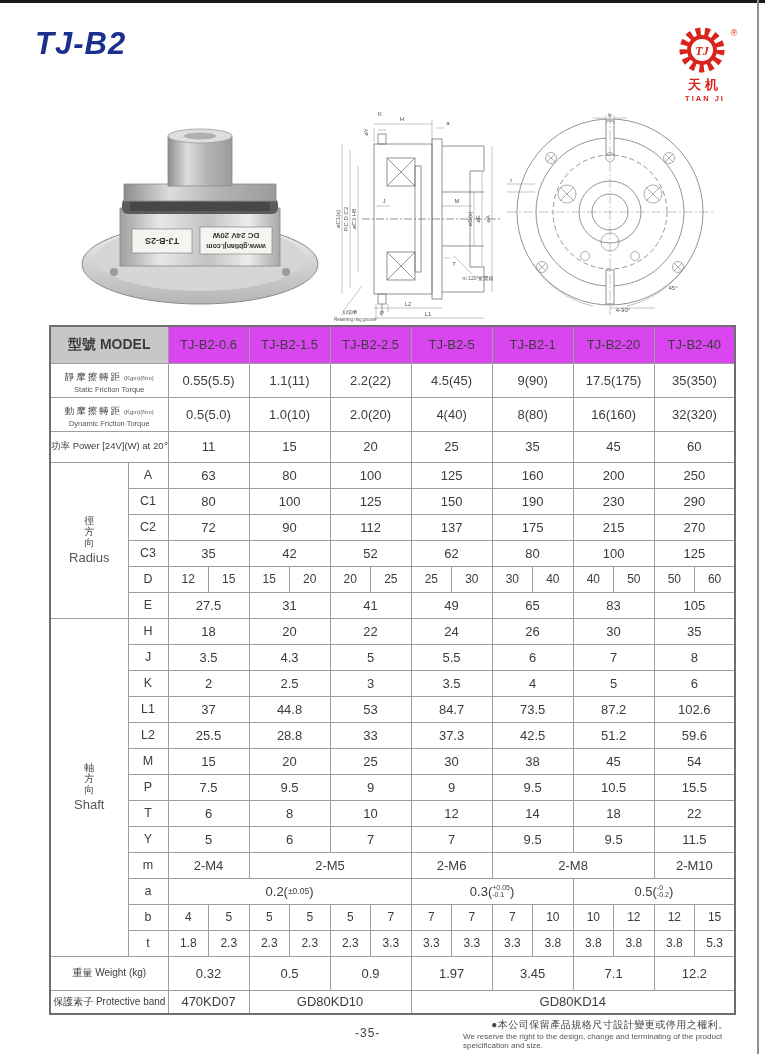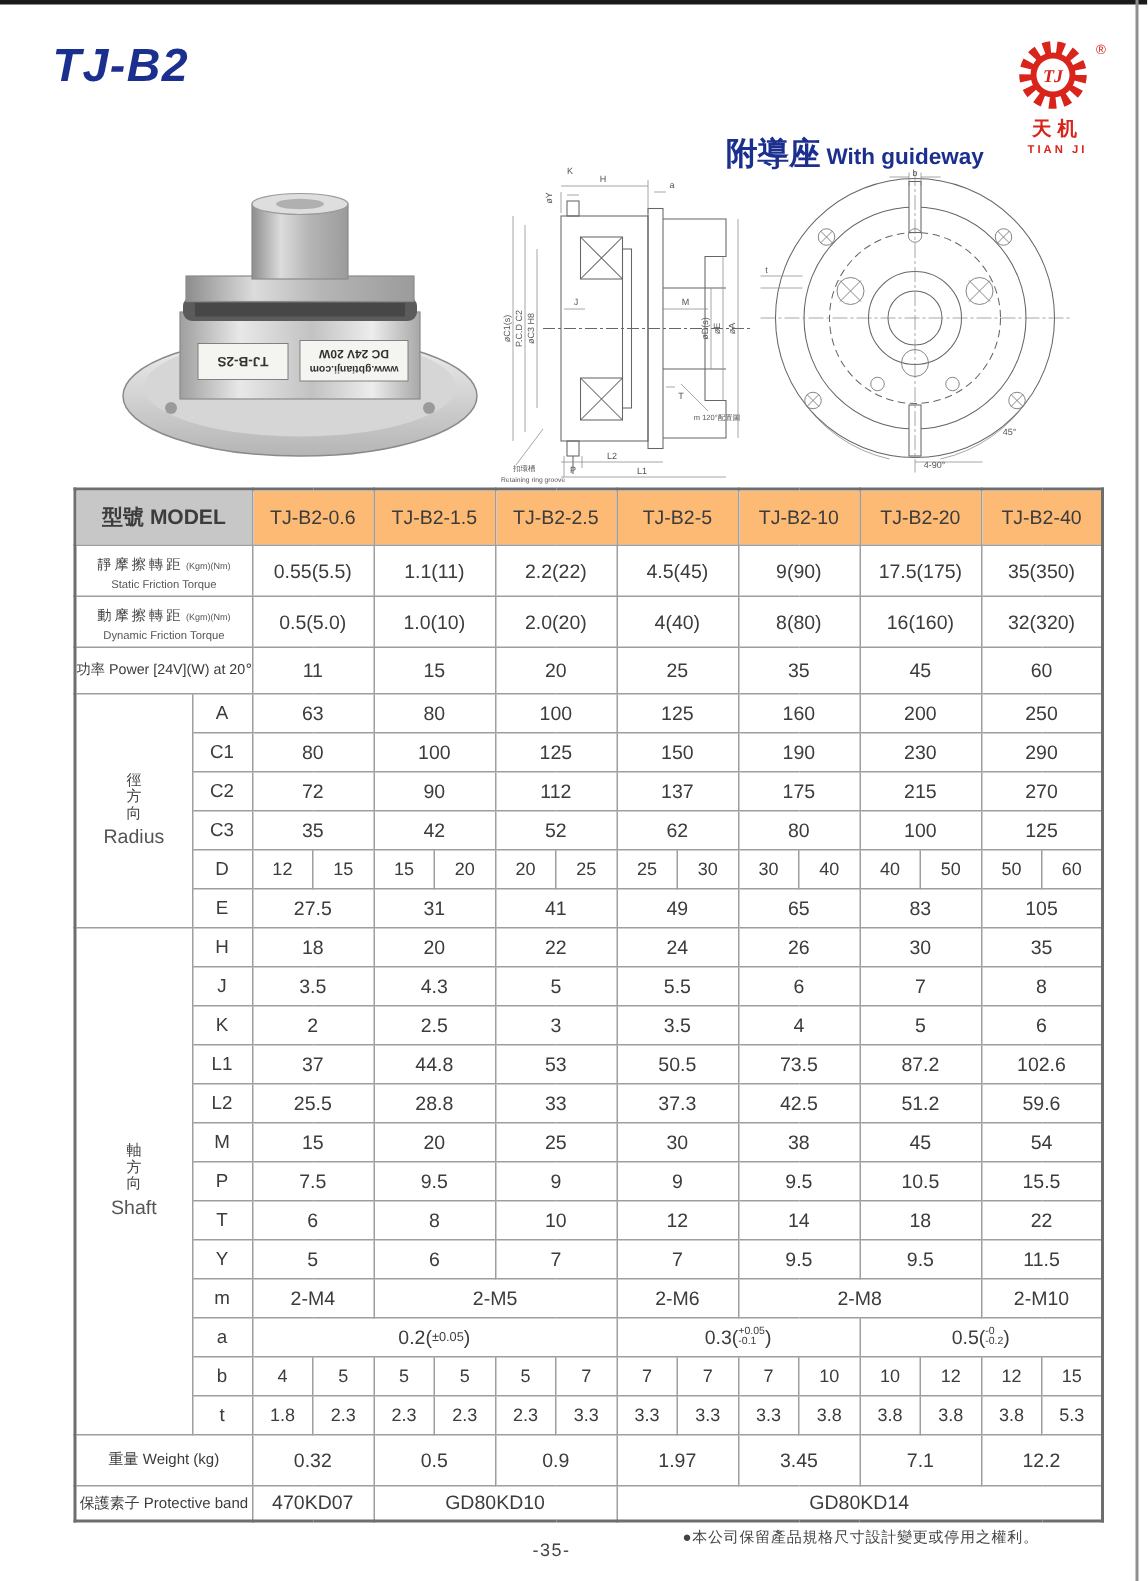--- a/index.html
+++ b/index.html
@@ -27,21 +27,21 @@
   .tech { color:#555; }
   .tech text { font-family:"Liberation Sans",sans-serif; fill:#555; }
 
   
   table.spec { position:absolute; left:49px; top:325px; width:685px; border-collapse:collapse; table-layout:fixed; }
   table.spec td, table.spec th { border:1px solid #9e9e9e; text-align:center; vertical-align:middle; color:#3c3c3c; padding:0; overflow:hidden; }
   table.spec { border:2px solid #6e6e6e; }
   tr.h-header { height:37px; } tr.h-spec { height:34px; } tr.h-power { height:31px; }
   tr.h-dim { height:26px; } tr.h-weight { height:34px; } tr.h-prot { height:24px; }
   th.model-label { background:#c7c7c7; font-size:14px; font-weight:bold; color:#333; }
-  th.model-col { background:#fdba74; font-size:13px; font-weight:normal; color:#333; }
+  th.model-col { background:#d946ef; font-size:13px; font-weight:normal; color:#333; }
   td.speclabel { text-align:left; padding-left:4px; }
   td.speclabel .zh { font-size:9.5px; letter-spacing:2px; color:#444;text-align:right; }
   td.speclabel .unit { font-size:6px; letter-spacing:0; color:#555; }
   td.speclabel .en { display:block; font-size:7.5px; letter-spacing:0; color:#555; margin-top:1px; }
   td.powerlabel { text-align:left; padding-left:4px; font-size:9.5px; color:#444; white-space:nowrap; }
   td.grouplabel { background:#fff; }
   td.grouplabel .vstack { font-size:10px; color:#444; line-height:11px; }
   td.grouplabel .gen { font-size:13px; color:#555; margin-top:2px; }
   td.dimlabel { font-size:12.5px; color:#3c3c3c; }
   td.val { font-size:13px; }
@@ -58,23 +58,20 @@
   .footnote .en { font-size:8px; color:#555; margin-left:8px; }
 </style>
 </head>
 <body>
 
 <div id="page">
   <div class="scan-top"></div>
   <div class="scan-right"></div>
 
   <div class="model-title">TJ-B2</div>
-  <div class="guideway">
-    <span class="zh">附導座</span><span class="en">With guideway</span>
-  </div>
 
   <div class="logo">
     <svg width="78" height="48" viewBox="0 0 78 48">
       <circle cx="36" cy="24" r="18" fill="none" stroke="#d9241b" stroke-width="9" stroke-dasharray="4.6 4.1"></circle>
       <circle cx="36" cy="24" r="15" fill="#d9241b"></circle>
       <circle cx="36" cy="24" r="11" fill="#ffffff"></circle>
       <text x="36" y="28.5" text-anchor="middle" font-size="12" font-weight="bold" font-style="italic" fill="#d9241b" font-family="Liberation Serif, serif">TJ</text>
       <text x="68" y="10" text-anchor="middle" font-size="9" fill="#d9241b">®</text>
     </svg>
     <div class="zh">天机</div>
@@ -259,21 +256,21 @@
         <col style="width: 40.5px;">
         <col style="width: 40.5px;">
       </colgroup>
     <tbody id="spec-body">
         <tr class="h-header">
           <th class="model-label" colspan="2">型號 MODEL</th>
           <th class="model-col" colspan="2">TJ-B2-0.6</th>
           <th class="model-col" colspan="2">TJ-B2-1.5</th>
           <th class="model-col" colspan="2">TJ-B2-2.5</th>
           <th class="model-col" colspan="2">TJ-B2-5</th>
-          <th class="model-col" colspan="2">TJ-B2-10</th>
+          <th class="model-col" colspan="2">TJ-B2-1</th>
           <th class="model-col" colspan="2">TJ-B2-20</th>
           <th class="model-col" colspan="2">TJ-B2-40</th>
         </tr>
         <tr class="h-spec">
           <td class="speclabel" colspan="2"><span class="zh">靜摩擦轉距</span><span class="unit"> (Kgm)(Nm)</span><span class="en">Static Friction Torque</span></td>
           <td class="val" colspan="2">0.55(5.5)</td>
           <td class="val" colspan="2">1.1(11)</td>
           <td class="val" colspan="2">2.2(22)</td>
           <td class="val" colspan="2">4.5(45)</td>
           <td class="val" colspan="2">9(90)</td>
@@ -403,21 +400,21 @@
           <td class="val" colspan="2">3.5</td>
           <td class="val" colspan="2">4</td>
           <td class="val" colspan="2">5</td>
           <td class="val" colspan="2">6</td>
         </tr>
         <tr class="h-dim">
           <td class="dimlabel" colspan="1">L1</td>
           <td class="val" colspan="2">37</td>
           <td class="val" colspan="2">44.8</td>
           <td class="val" colspan="2">53</td>
-          <td class="val" colspan="2">50.5</td>
+          <td class="val" colspan="2">84.7</td>
           <td class="val" colspan="2">73.5</td>
           <td class="val" colspan="2">87.2</td>
           <td class="val" colspan="2">102.6</td>
         </tr>
         <tr class="h-dim">
           <td class="dimlabel" colspan="1">L2</td>
           <td class="val" colspan="2">25.5</td>
           <td class="val" colspan="2">28.8</td>
           <td class="val" colspan="2">33</td>
           <td class="val" colspan="2">37.3</td>
@@ -546,14 +543,15 @@
           <td class="val" colspan="2">470KD07</td>
           <td class="val" colspan="4">GD80KD10</td>
           <td class="val" colspan="8">GD80KD14</td>
         </tr>
       </tbody>
   </table>
 
   <div class="pagenum">-35-</div>
   <div class="footnote">
     <div class="zh">●本公司保留產品規格尺寸設計變更或停用之權利。</div>
+    <div class="en">We reserve the right to the design, change and terminating of the product speicification and size.</div>
   </div>
 </div>
 
 </body></html>

